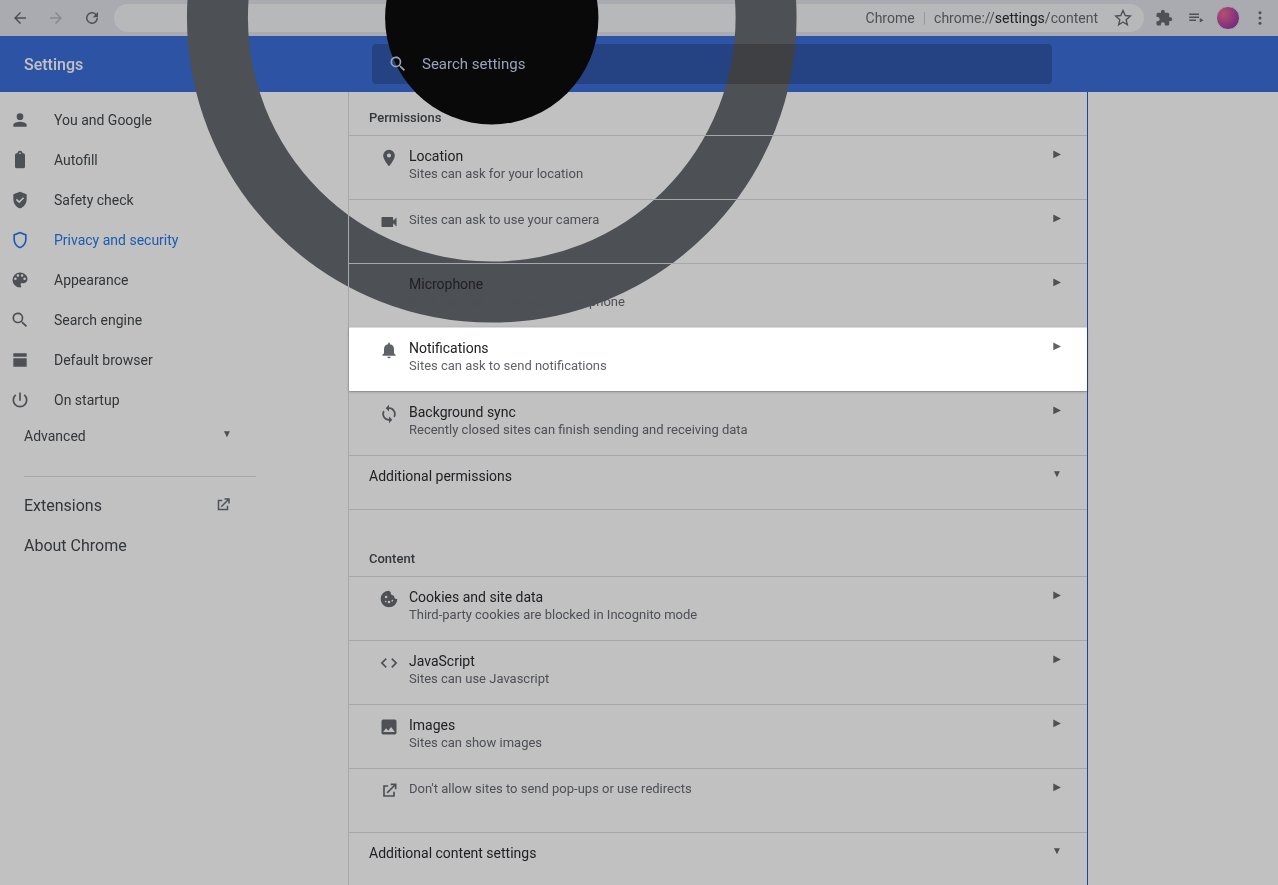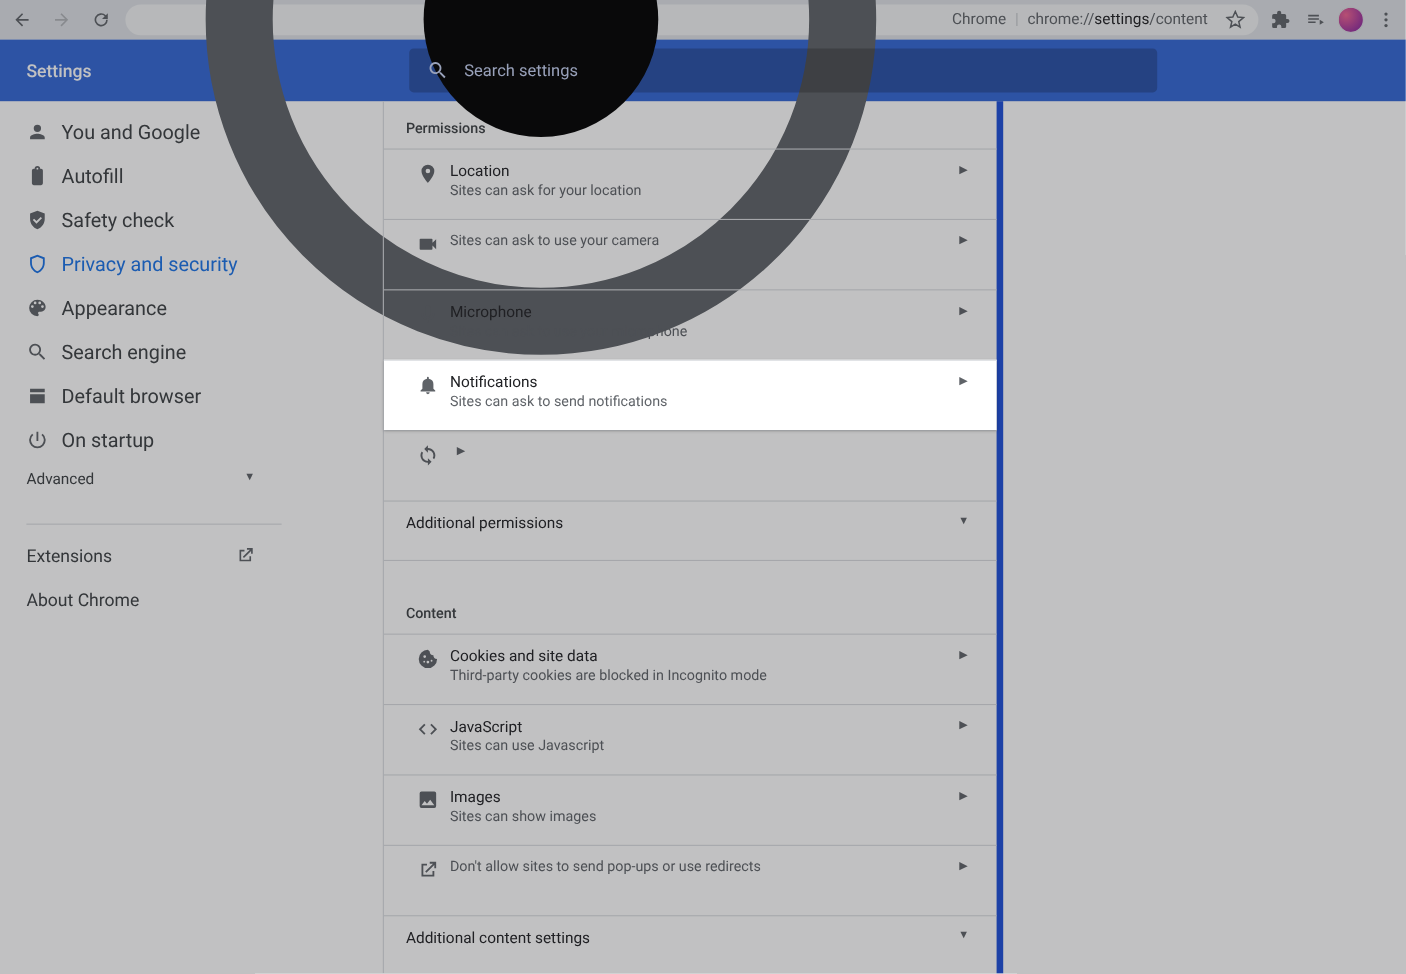--- a/index.html
+++ b/index.html
@@ -24,33 +24,33 @@
   .search-box { flex: 0 0 680px; height: 40px; background: rgba(0,0,0,.22); border-radius: 4px; display: flex; align-items: center; padding: 0 16px; gap: 14px; }
   .search-box svg { width: 20px; height: 20px; fill: #c7d3f4; }
   .search-box input { background: transparent; border: none; color: #c7d3f4; font-size: 15px; outline: none; flex: 1; }
   .search-box input::placeholder { color: #c7d3f4; }
 
   
   .body { display: flex; height: calc(885px - 36px - 56px); }
 
   
   .sidebar { width: 256px; padding-top: 8px; }
-  .side-item { height: 40px; display: flex; align-items: center; padding: 0 24px; gap: 12px; font-size: 18px; color: #3c4043; cursor: pointer; border-radius: 0 20px 20px 0; }
+  .side-item { height: 40px; display: flex; align-items: center; padding: 0 10px; gap: 24px; font-size: 14px; color: #3c4043; cursor: pointer; border-radius: 0 20px 20px 0; }
   .side-item svg { width: 20px; height: 20px; fill: #5f6368; flex-shrink: 0; }
   .side-item.active { color: #1a73e8; }
   .side-item.active svg { fill: #1a73e8; }
   .side-adv { height: 40px; display: flex; align-items: flex-start; justify-content: space-between; padding: 0 24px; font-size: 14px; color: #3c4043; cursor: pointer; margin-top: 8px; }
   .side-adv .arrow { font-size: 10px; color: #5f6368; }
   .side-divider { height: 1px; background: #dadce0; margin: 8px 0 8px 24px; }
   .side-link { height: 40px; display: flex; align-items: center; justify-content: space-between; padding: 0 24px; font-size: 16px; color: #3c4043; cursor: pointer; }
   .side-link svg { width: 18px; height: 18px; fill: #5f6368; }
 
   
   .main { flex: 1; display: flex; justify-content: flex-start; padding-left: 92px; }
-  .card { width: 564px; border-left: 1px solid #dadce0; border-right: 6px solid #1d4ed8; }
+  .card { width: 740px; border-left: 1px solid #dadce0; border-right: 1px solid #1d4ed8; }
   .section-title { padding: 18px 20px 10px; font-size: 13px; color: #3c4043; font-weight: 500; }
   .row { display: flex; align-items: flex-start; padding: 12px 20px; border-top: 1px solid #dadce0; cursor: pointer; min-height: 64px; }
   .row:first-of-type { border-top: none; }
   .row .ricon { width: 40px; display: flex; justify-content: center; }
   .row .ricon svg { width: 20px; height: 20px; fill: #5f6368; }
   .row .rtext { flex: 1; }
   .row .rtitle { font-size: 14px; color: #202124; margin-bottom: 2px; }
   .row .rdesc { font-size: 13px; color: #5f6368; }
   .row .rarrow { width: 20px; text-align: center; color: #5f6368; font-size: 10px; }
   .row.expand { min-height: 54px; }
@@ -251,20 +251,24 @@
           </div>
         <div class="rarrow">▶</div>
       </div>
 
       <div class="row">
         <div class="ricon">
             <svg viewBox="0 0 24 24">
               <path d="M12 4V1L8 5l4 4V6a6 6 0 0 1 6 6 6 6 0 0 1-.7 2.8l1.5 1.5A8 8 0 0 0 12 4zm0 14a6 6 0 0 1-6-6 6 6 0 0 1 .7-2.8L5.2 7.7A8 8 0 0 0 12 20v3l4-4-4-4z"></path>
             </svg>
           </div>
+        <div class="rtext">
+            <div class="rtitle">Background sync</div>
+            <div class="rdesc">Recently closed sites can finish sending and receiving data</div>
+          </div>
         <div class="rarrow">▶</div>
       </div>
 
       <div class="row expand">
         <div class="rtext">
             <div class="rtitle">Additional permissions</div>
           </div>
         <div class="rarrow">▼</div>
       </div>
 

